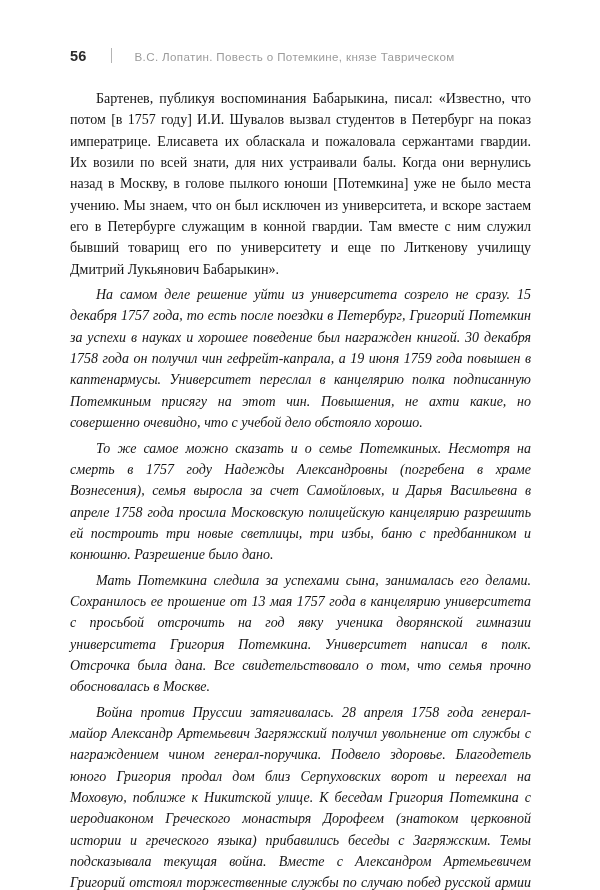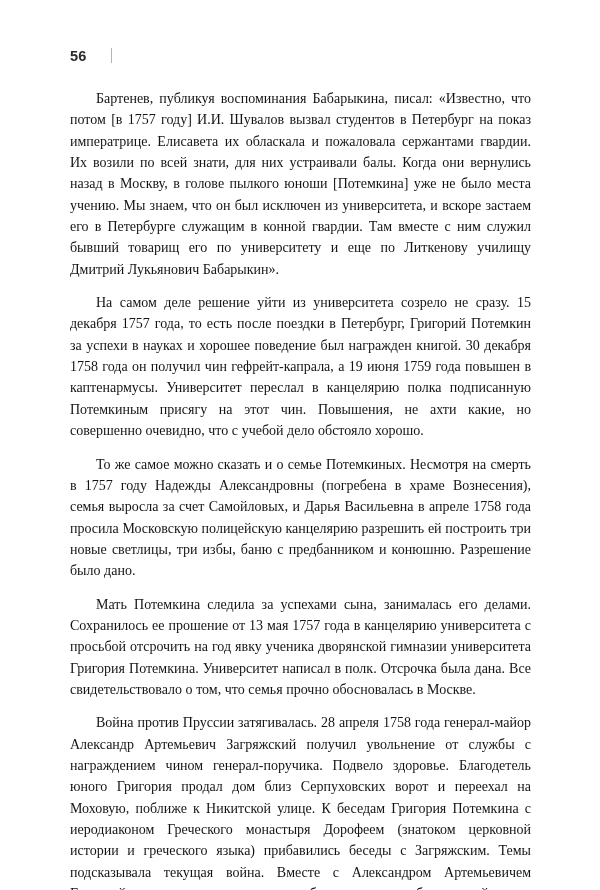--- a/index.html
+++ b/index.html
@@ -75,31 +75,32 @@
     line-height: 21.35px;
     text-align: justify;
     text-justify: inter-word;
     text-indent: 26px;
     hyphens: auto;
     -webkit-hyphens: auto;
     -ms-hyphens: auto;
     word-spacing: 0.1px;
     color: #141414;
   }
-  .para + .para { margin-top: 12px; }
+  .para + .para { margin-top: 4px; font-style: italic; }
   .para:last-child { text-align: justify; }
 </style>
 </head>
 <body>
 
 <div class="page">
 
   <div class="running-head">
     <span class="folio">56</span>
     <span class="head-rule"></span>
+    <span class="head-title">В.С. Лопатин. Повесть о Потемкине, князе Таврическом</span>
   </div>
 
   <div class="textblock">
     <p class="para">Бартенев, публикуя воспоминания Бабарыкина, писал: «Известно, что потом [в 1757 году] И.И. Шувалов вызвал студентов в Петербург на показ императрице. Елисавета их обласкала и пожаловала сержантами гвардии. Их возили по всей знати, для них устраивали балы. Когда они вернулись назад в Москву, в голове пылкого юноши [Потемкина] уже не было места учению. Мы знаем, что он был исключен из университета, и вскоре застаем его в Петербурге служащим в конной гвардии. Там вместе с ним служил бывший товарищ его по университету и еще по Литкенову училищу Дмитрий Лукьянович Бабарыкин».</p>
     <p class="para">На самом деле решение уйти из университета созрело не сразу. 15 декабря 1757 года, то есть после поездки в Петербург, Григорий Потемкин за успехи в науках и хорошее поведение был награжден книгой. 30 декабря 1758 года он получил чин гефрейт-капрала, а 19 июня 1759 года повышен в каптенармусы. Университет переслал в канцелярию полка подписанную Потемкиным присягу на этот чин. Повышения, не ахти какие, но совершенно очевидно, что с учебой дело обстояло хорошо.</p>
     <p class="para">То же самое можно сказать и о семье Потемкиных. Несмотря на смерть в 1757 году Надежды Александровны (погребена в храме Вознесения), семья выросла за счет Самойловых, и Дарья Васильевна в апреле 1758 года просила Московскую полицейскую канцелярию разрешить ей построить три новые светлицы, три избы, баню с предбанником и конюшню. Разрешение было дано.</p>
     <p class="para">Мать Потемкина следила за успехами сына, занималась его делами. Сохранилось ее прошение от 13 мая 1757 года в канцелярию университета с просьбой отсрочить на год явку ученика дворянской гимназии университета Григория Потемкина. Университет написал в полк. Отсрочка была дана. Все свидетельствовало о том, что семья прочно обосновалась в Москве.</p>
     <p class="para">Война против Пруссии затягивалась. 28 апреля 1758 года генерал-майор Александр Артемьевич Загряжский получил увольнение от службы с награждением чином генерал-поручика. Подвело здоровье. Благодетель юного Григория продал дом близ Серпуховских ворот и переехал на Моховую, поближе к Никитской улице. К беседам Григория Потемкина с иеродиаконом Греческого монастыря Дорофеем (знатоком церковной истории и греческого языка) прибавились беседы с Загряжским. Темы подсказывала текущая война. Вместе с Александром Артемьевичем Григорий отстоял торжественные службы по случаю побед русской армии над армией Фридриха, которая считалась лучшей в Европе.</p>
 
   </div>

